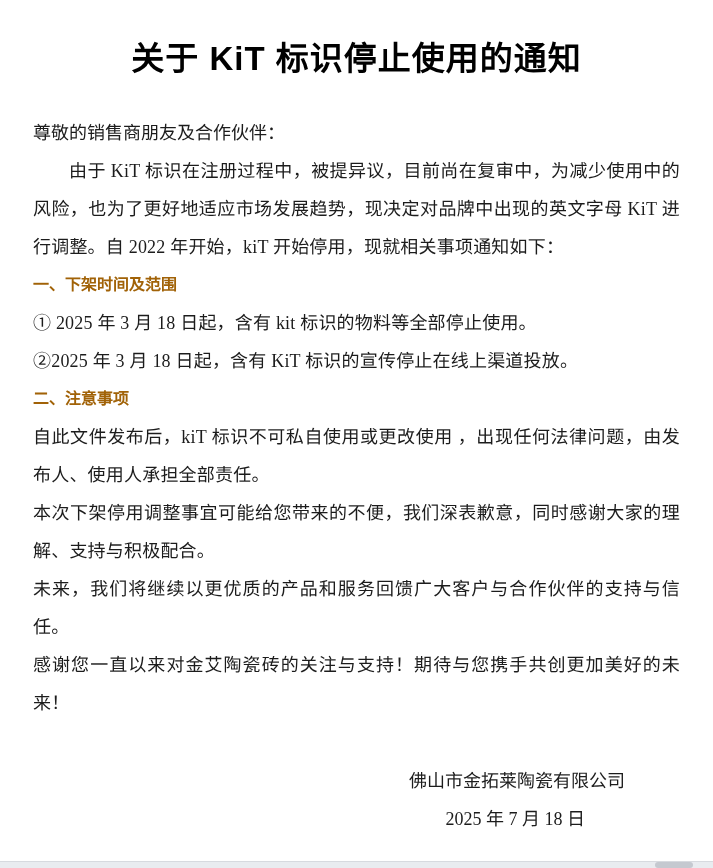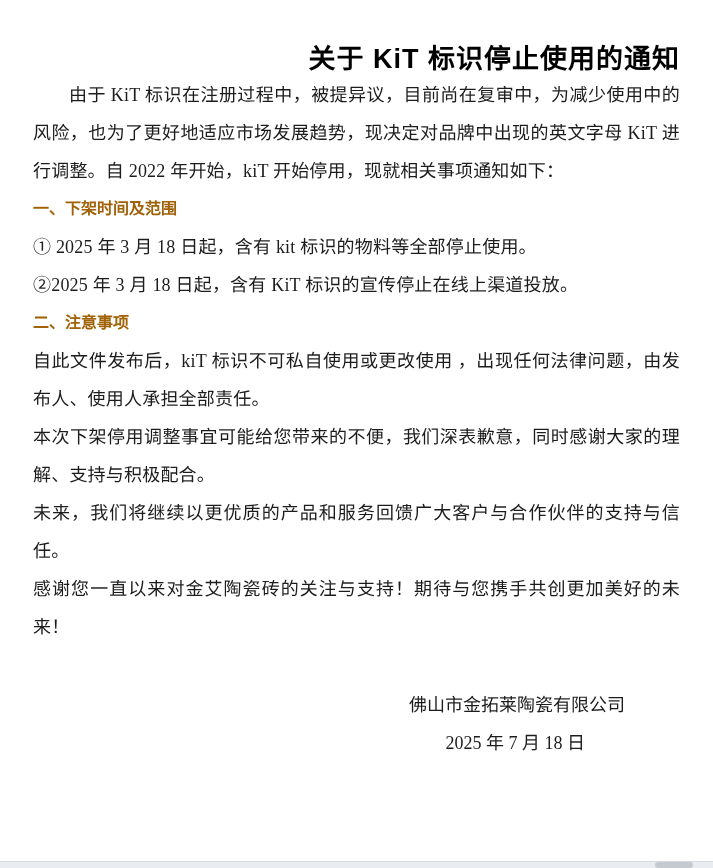--- a/index.html
+++ b/index.html
@@ -16,24 +16,24 @@
     color: #1c1c1c;
   }
   .doc {
     position: absolute;
     left: 33px;
     right: 33px;
     top: 0;
   }
   .title {
     margin: 42px 0 0 0;
-    text-align: right;
+    text-align: center;
     font-family: "Liberation Sans", "DejaVu Sans", sans-serif;
     font-weight: 700;
-    font-size: 27px;
+    font-size: 33px;
     line-height: 34px;
     letter-spacing: 1px;
     color: #000000;
   }
   .salutation {
     margin: 38px 0 0 0;
     font-size: 18px;
     line-height: 38px;
   }
   .body-par {
@@ -88,20 +88,21 @@
     border-radius: 3px;
   }
 </style>
 </head>
 <body style="background: rgb(255, 255, 255); color: rgb(28, 28, 28);">
 
 <div class="doc">
 
   <h1 class="title" style="color: rgb(0, 0, 0);">关于 KiT 标识停止使用的通知</h1>
 
+  <p class="salutation">尊敬的销售商朋友及合作伙伴：</p>
 
   <p class="body-par indent">由于 KiT 标识在注册过程中，被提异议，目前尚在复审中，为减少使用中的风险，也为了更好地适应市场发展趋势，现决定对品牌中出现的英文字母 KiT 进行调整。自 2022 年开始，kiT 开始停用，现就相关事项通知如下：</p>
 
   <h2 class="sec-heading">一、下架时间及范围</h2>
 
   <p class="body-par">① 2025 年 3 月 18 日起，含有 kit 标识的物料等全部停止使用。</p>
 
   <p class="body-par">②2025 年 3 月 18 日起，含有 KiT 标识的宣传停止在线上渠道投放。</p>
 
   <h2 class="sec-heading">二、注意事项</h2>

